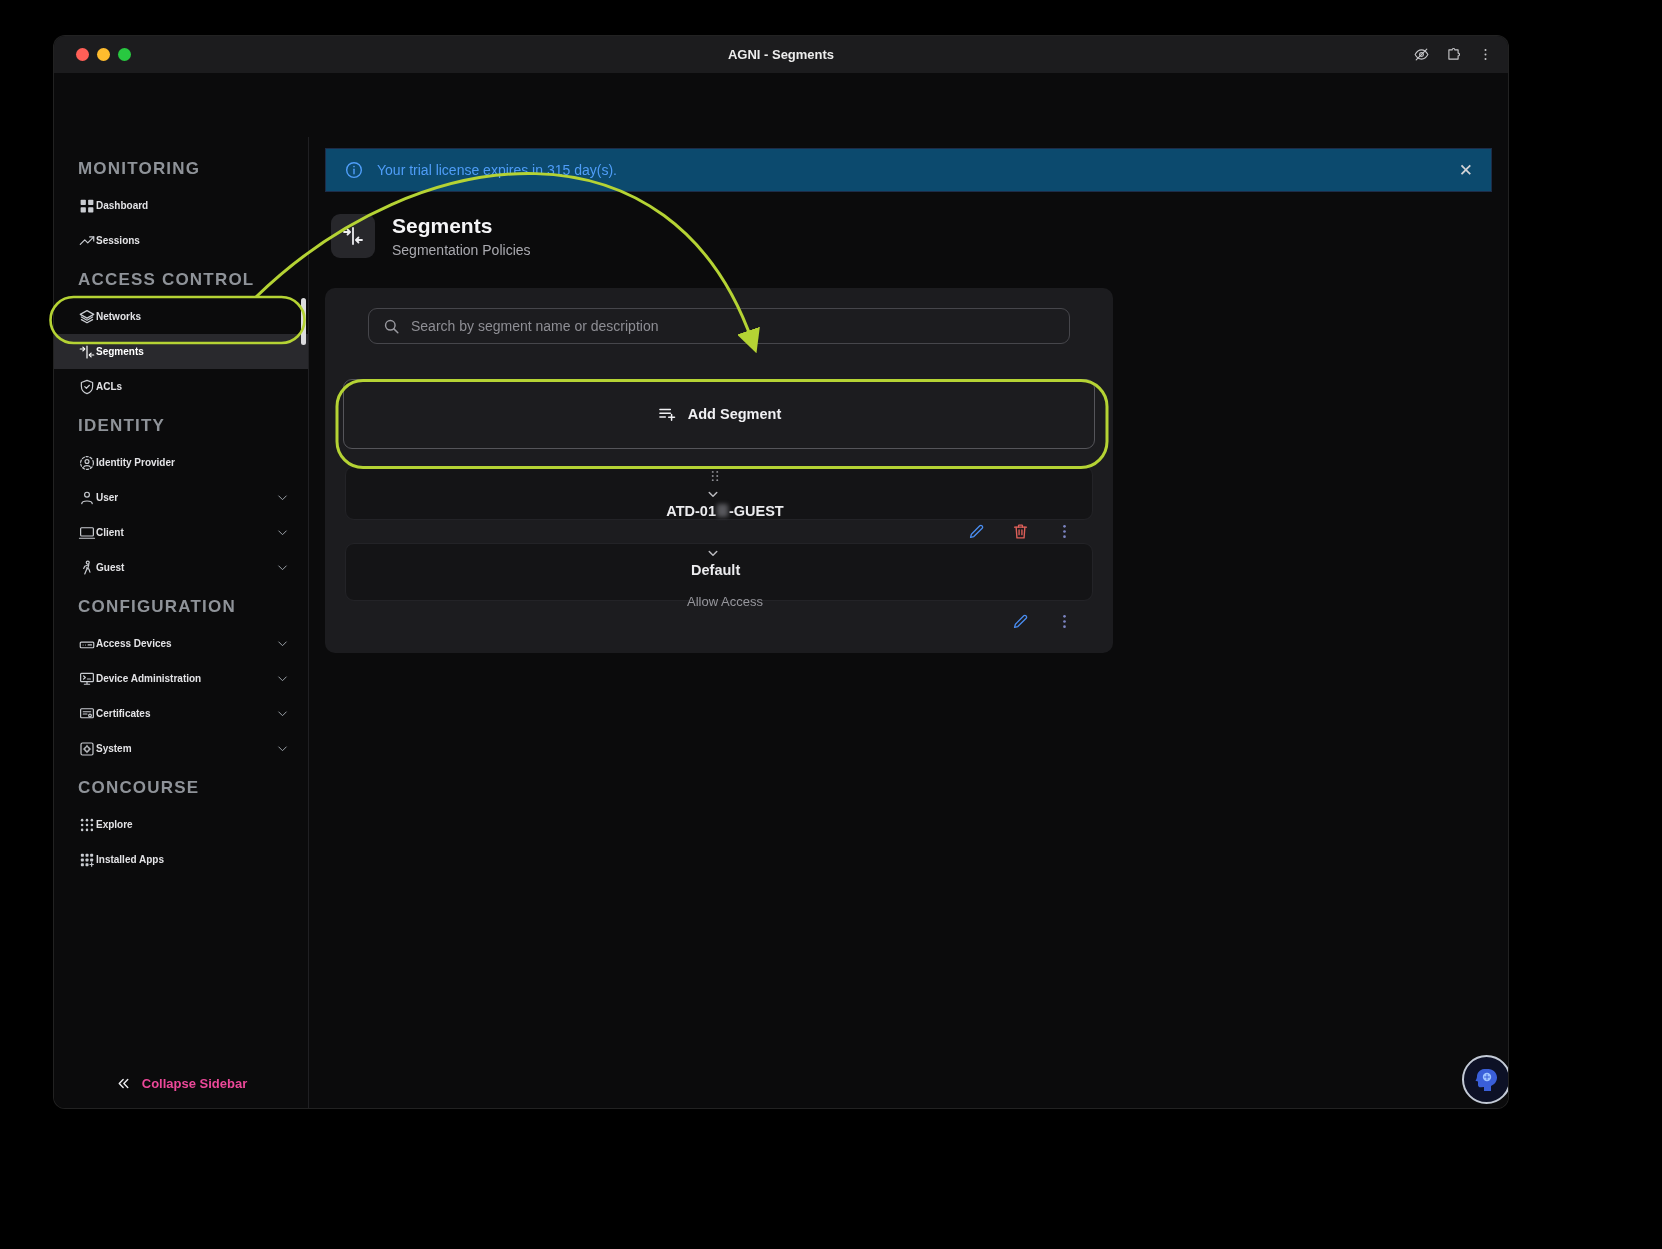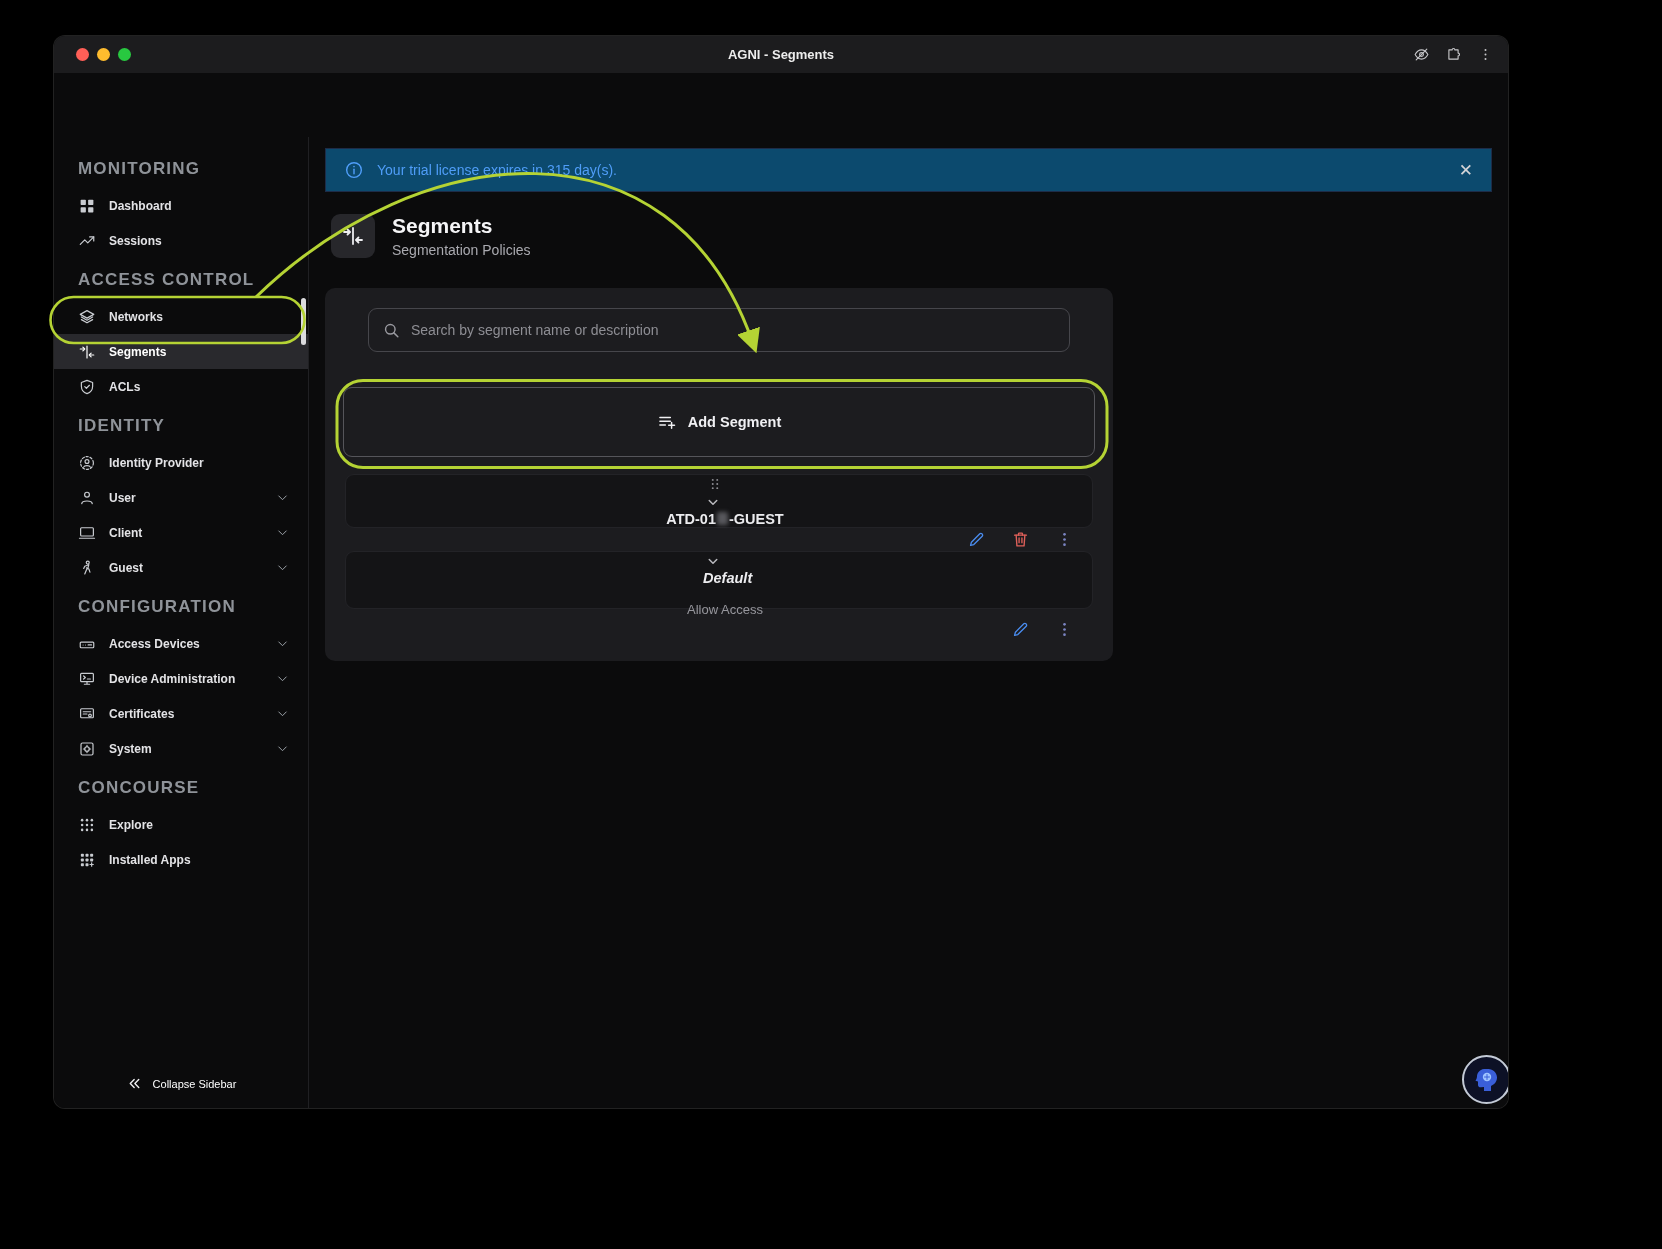--- a/index.html
+++ b/index.html
@@ -26,45 +26,45 @@
   .header-actions { position:absolute; right:20px; top:0; height:64px; display:flex; gap:24px; align-items:center; }
   .icon-btn { width:34px; height:34px; display:flex; align-items:center; justify-content:center; color:#ececf0; cursor:pointer; }
   .icon-btn svg { width:21px; height:21px; }
   .help-circle { width:22px; height:22px; border:1.7px solid #ececf0; border-radius:50%; display:flex; align-items:center; justify-content:center; font-size:13px; font-weight:700; color:#ececf0; }
   .avatar { width:37px; height:37px; border-radius:50%; background:#2e6fd6; position:relative; overflow:hidden; cursor:pointer; }
   .avatar::after { content:""; position:absolute; left:12px; top:6px; width:14px; height:26px; background:#1c4fa8; border-radius:3px; }
 
   
   .sidebar { position:absolute; left:0; top:101px; bottom:0; width:255px; background:#0b0b0c; border-right:1px solid #202023; padding-top:10px; }
   .section-label { padding:12px 24px 9px; font-size:17px; font-weight:700; color:#8f9399; letter-spacing:1.2px; }
-  .nav-item { height:35px; display:flex; align-items:center; padding:0 18px 0 24px; gap:13px; color:#e3e3e6; font-size:12px; font-weight:600; cursor:pointer; }
+  .nav-item { height:35px; display:flex; align-items:center; padding:0 18px 0 24px; color:#e3e3e6; font-size:10px; font-weight:600; cursor:pointer; }
   .nav-item svg { width:18px; height:18px; stroke:#c9ccd1; fill:none; stroke-width:1.6; stroke-linecap:round; stroke-linejoin:round; flex:none; }
   .nav-item.selected { background:#29292d; color:#ffffff; }
   .nav-item.selected svg { stroke:#fff; }
   .chev { margin-left:auto; }
   .nav-item .chev { width:15px; height:15px; stroke:#9aa0a6; }
   .scroll-thumb { position:absolute; right:2px; top:161px; width:5px; height:47px; background:#dcdcde; border-radius:3px; }
-  .sidebar-footer { position:absolute; bottom:16px; left:0; right:0; display:flex; justify-content:center; align-items:center; gap:10px; color:#ffffff; font-weight:400; font-size:11px; cursor:pointer; }
+  .sidebar-footer { position:absolute; bottom:16px; left:0; right:0; display:flex; justify-content:center; align-items:center; gap:10px; color:#ec4899; font-weight:700; font-size:13px; cursor:pointer; }
   .sidebar-footer svg { width:17px; height:17px; stroke:#ececef; fill:none; stroke-width:2; stroke-linecap:round; stroke-linejoin:round; }
 
   
   .main { position:absolute; left:255px; top:101px; right:0; bottom:0; background:#0b0b0c; }
   .banner { margin:11px 16px 0; height:44px; border:1px solid #1d2c48; background:#0c4a6e; border-radius:0; display:flex; align-items:center; padding:0 18px; }
   .banner svg.info { width:20px; height:20px; stroke:#4f9df8; fill:none; stroke-width:1.7; stroke-linecap:round; }
   .banner-text { color:#4f9df8; font-size:14px; margin-left:13px; }
   .banner-close { margin-left:auto; color:#d4d4d7; font-size:17px; cursor:pointer; line-height:1; }
 
   .page-head { display:flex; align-items:center; gap:17px; margin:22px 0 0 22px; }
   .page-icon { width:44px; height:44px; background:#27272b; border-radius:9px; display:flex; align-items:center; justify-content:center; }
   .page-icon svg { width:24px; height:24px; stroke:#ededf0; fill:none; stroke-width:1.8; stroke-linecap:round; stroke-linejoin:round; }
   .page-title { font-size:21px; font-weight:700; color:#f5f5f7; }
   .page-sub { font-size:14px; color:#aaaab0; margin-top:4px; }
 
   .card { margin:30px 0 0 16px; width:788px; background:#1c1c1f; border-radius:10px; padding:20px 0 52px; }
-  .searchbox { margin:0 43px; height:44px; border:1px solid #46464b; border-radius:9px; display:flex; align-items:center; padding:0 13px; gap:10px; }
+  .searchbox { margin:0 43px; height:36px; border:1px solid #46464b; border-radius:9px; display:flex; align-items:center; padding:0 13px; gap:10px; }
   .searchbox svg { width:19px; height:19px; stroke:#9a9aa0; fill:none; stroke-width:1.8; stroke-linecap:round; }
   .searchbox input { background:transparent; border:none; outline:none; color:#d8d8dc; font-size:14px; flex:1; font-family:"Liberation Sans", sans-serif; }
   .searchbox input::placeholder { color:#8e8e94; }
 
   .add-btn { margin:35px 18px 0; width:calc(100% - 36px); height:70px; border:1px solid #55555a; border-radius:9px; background:transparent; color:#f0f0f3; font-size:14.5px; font-weight:700; display:flex; align-items:center; justify-content:center; gap:11px; cursor:pointer; font-family:"Liberation Sans", sans-serif; }
   .add-btn svg { width:20px; height:20px; stroke:#f0f0f3; fill:none; stroke-width:1.8; stroke-linecap:round; }
 
   .seg-row { margin:17px 20px 0; background:#141416; border:1px solid #232327; border-radius:9px; display:flex; align-items:center; padding:0 16px;flex-direction:column; }
   .seg-row.single { height:54px; }
   .seg-row.double { height:58px; margin-top:23px; }
@@ -394,21 +394,21 @@
       </div>
 
       <div class="seg-row double">
         <div class="handle"></div>
         <div class="row-chev">
           <svg viewBox="0 0 24 24">
               <path d="M7 10 12 15 17 10"></path>
             </svg>
         </div>
         <div style="margin-left:12px;">
-          <div class="seg-name" style="margin-left:16px;font-style:italic;">Default</div>
+          <div class="seg-name" style="margin-left:4px;">Default</div>
           <div class="seg-desc">Allow Access</div>
         </div>
         <div class="row-actions">
           <div class="act edit">
             <svg viewBox="0 0 24 24">
                 <path d="M4.5 19.5 L5.6 15.4 16.2 4.8 A1.8 1.8 0 0 1 18.8 4.8 L19.2 5.2 A1.8 1.8 0 0 1 19.2 7.8 L8.6 18.4 Z"></path>
               </svg>
           </div>
           <div class="act more">
             <svg viewBox="0 0 24 24">

